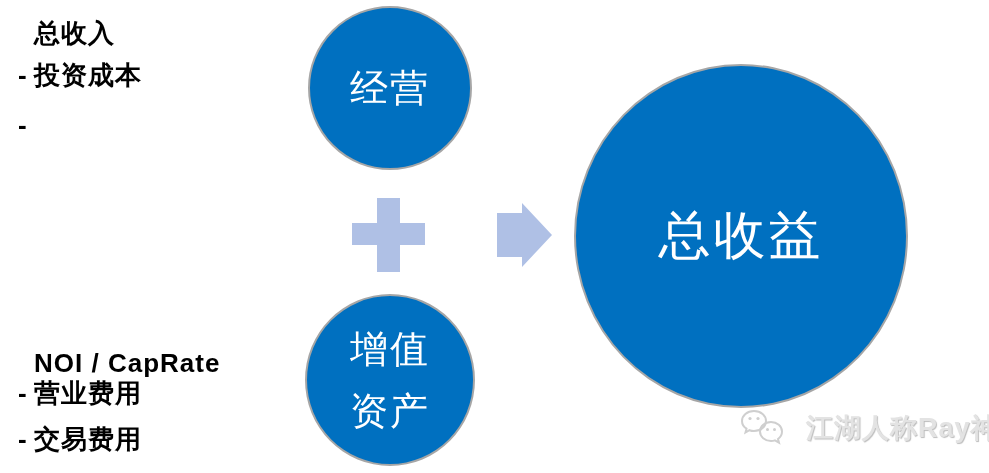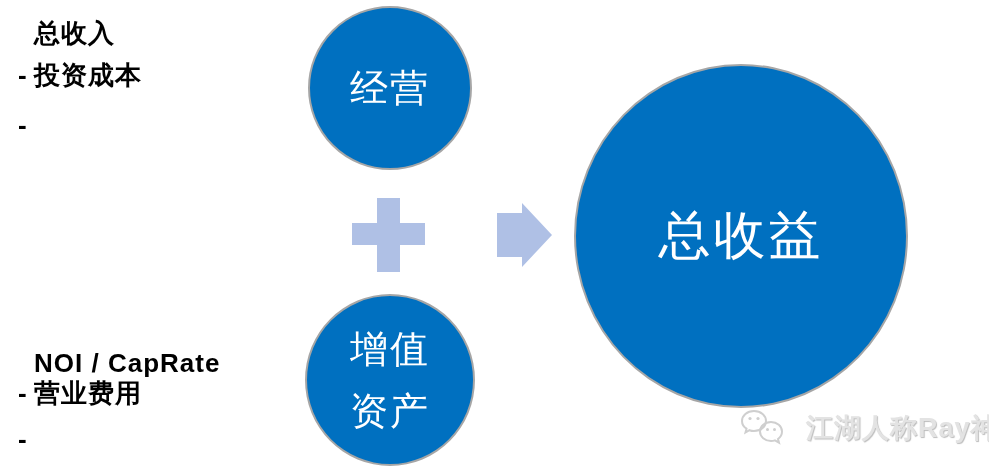--- a/index.html
+++ b/index.html
@@ -116,20 +116,21 @@
 
   <div class="label-line heading" style="left:18px; top:348px;">
     <span>NOI / CapRate</span>
   </div>
   <div class="label-line" style="left:18px; top:378px;">
     <span class="dash">-</span>
     <span>营业费用</span>
   </div>
   <div class="label-line" style="left:18px; top:424px;">
     <span class="dash">-</span>
+    <span>交易费用</span>
   </div>
 
   <div class="circle small" style="left:308px; top:6px; width:164px; height:164px;">
     <div>经营</div>
   </div>
 
   <div class="circle small" style="left:305px; top:294px; width:170px; height:172px;">
     <div>增值</div>
     <div>资产</div>
   </div>

